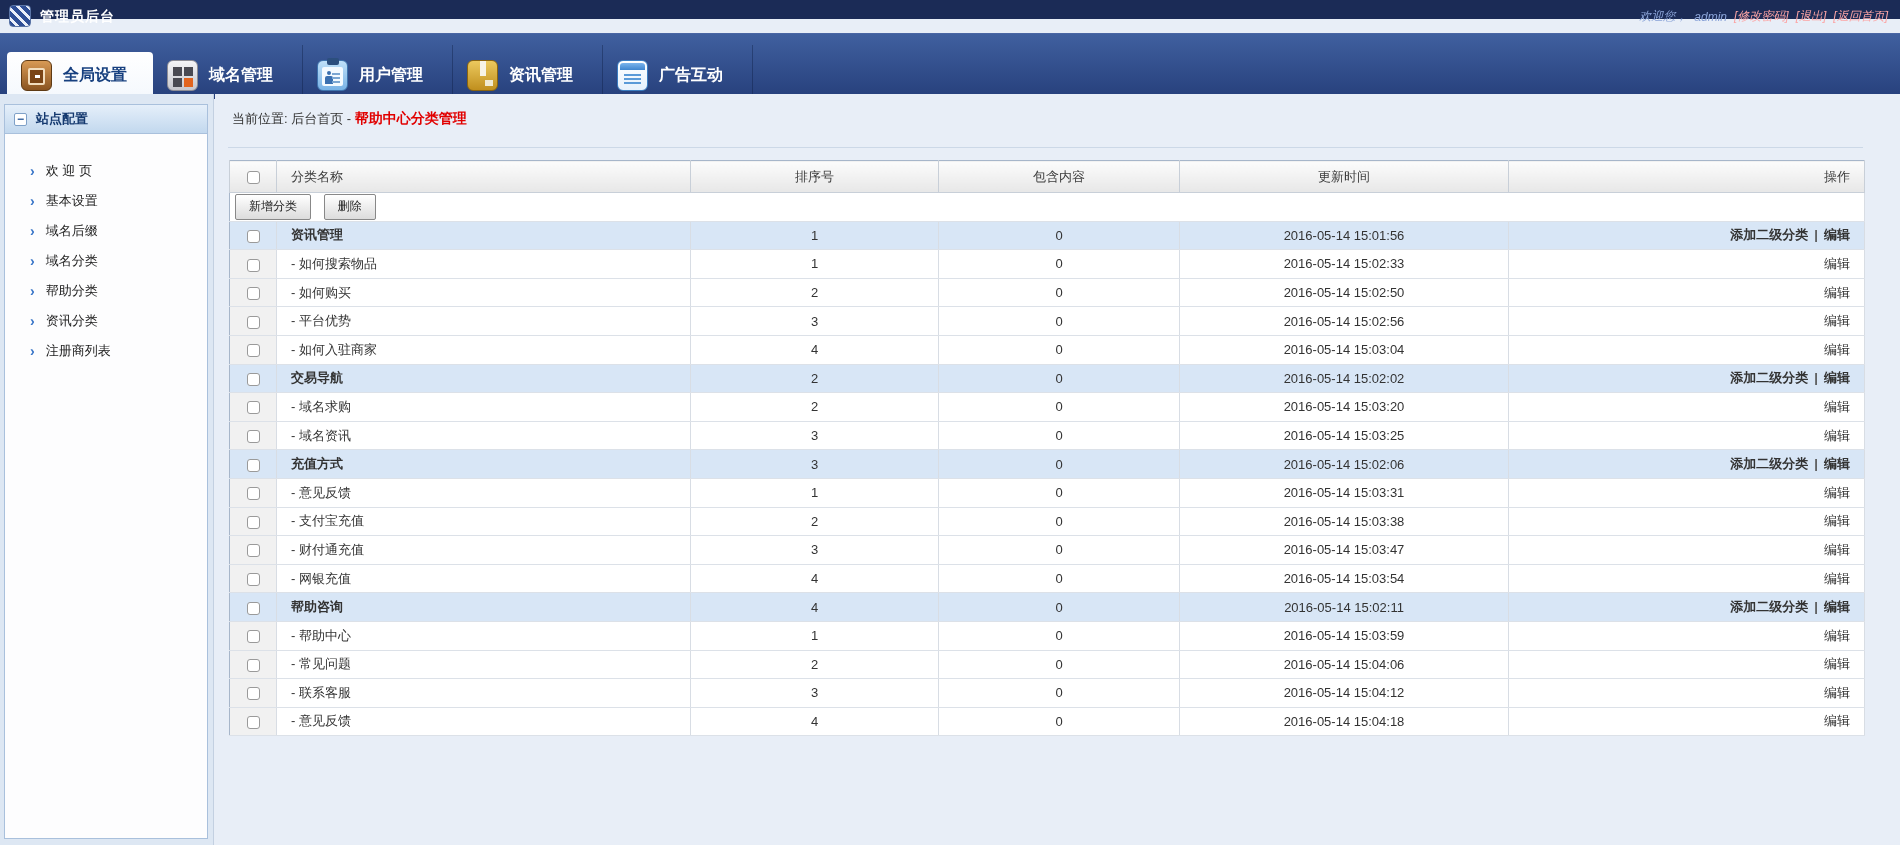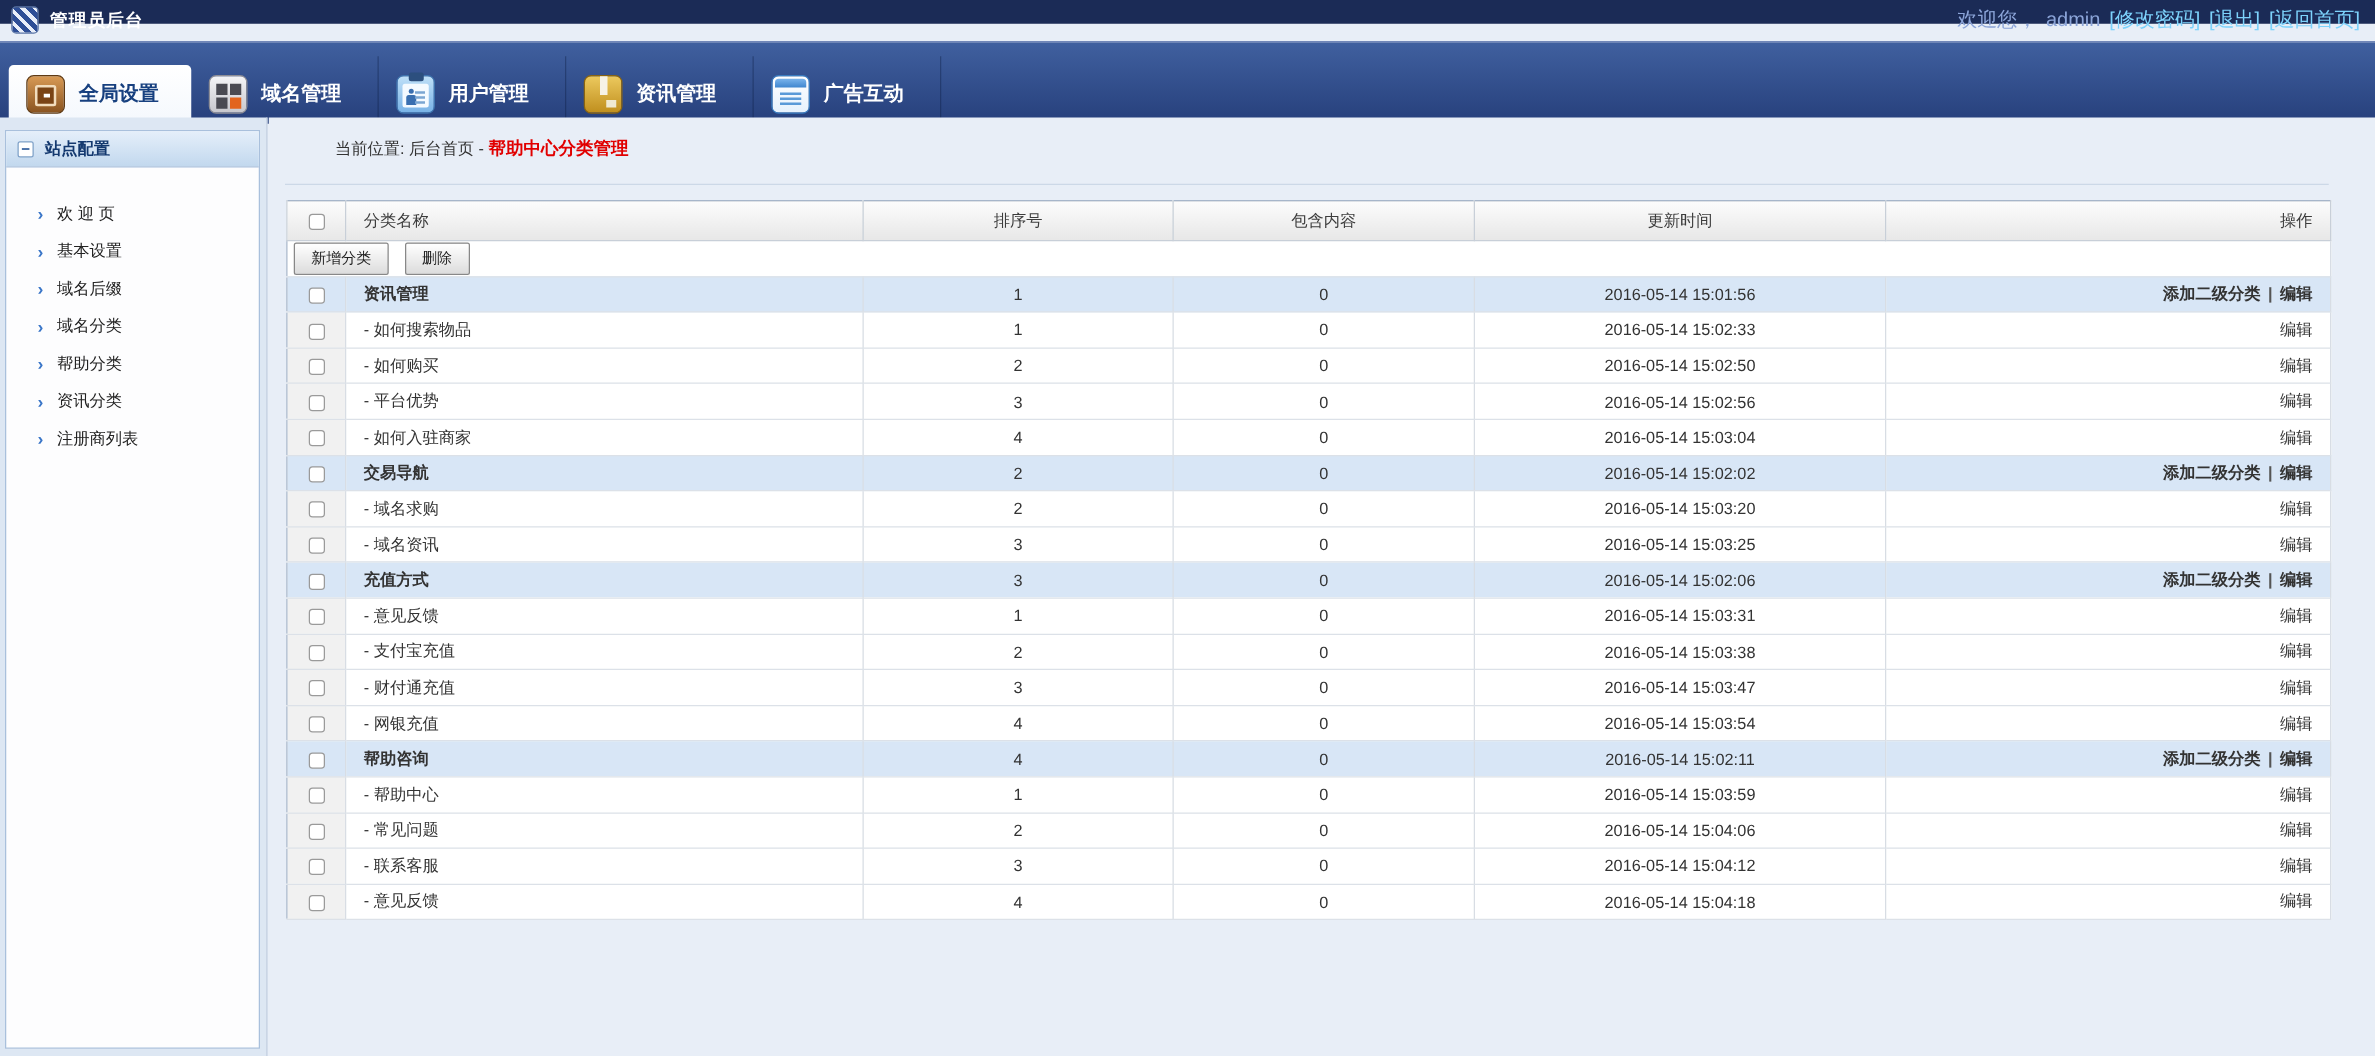--- a/index.html
+++ b/index.html
@@ -11,22 +11,22 @@
   }
 
   
   .topbar { position:absolute; left:0; top:0; right:0; height:19px; background:#1b2b56; }
   .logo {
     position:absolute; left:9px; top:5px; width:22px; height:22px; border-radius:4px;
     background:repeating-linear-gradient(45deg,#2e4e96 0 4px,#e9eef9 4px 7px);
     border:1px solid #5a74a6;
   }
   .topbar-title { position:absolute; left:40px; top:8px; color:#ffffff; font-size:14px; font-weight:bold; letter-spacing:1px; }
-  .topbar-right { position:absolute; right:12px; top:0; height:33px; display:flex; align-items:center; gap:7px; font-size:16px; color:#8ba4d8; }
-  .topbar-right a { color:#7dd3fc; text-decoration:none; cursor:pointer; }
+  .topbar-right { position:absolute; right:12px; top:0; height:33px; display:flex; align-items:center; gap:7px; font-size:12px; color:#8ba4d8;font-style:italic; }
+  .topbar-right a { color:#fca5a5; text-decoration:none; cursor:pointer; }
 
   
   .navbar {
     position:absolute; left:0; top:33px; right:0; height:66px;
     background:linear-gradient(#40609f,#263f7b);
     border-top:1px solid #4a66a4;
   }
   .tabs { position:absolute; left:7px; bottom:0; display:flex; align-items:flex-end; }
   .tab {
     height:48px; display:flex; align-items:center; gap:11px;
@@ -70,21 +70,21 @@
   .collapse-box {
     width:13px; height:13px; background:#ffffff; border:1px solid #7fa1c8; border-radius:2px;
     color:#2b5a9a; font-size:12px; line-height:10px; text-align:center; cursor:pointer; flex:none;
   }
   .side-items { padding-top:22px; }
   .side-item { height:30px; display:flex; align-items:center; gap:11px; padding-left:25px; font-size:13px; color:#222; cursor:pointer; }
   .side-item .arrow { color:#3a76c8; font-weight:bold; font-size:14px; }
 
   
   .main { position:absolute; left:215px; top:94px; right:0; bottom:0; background:#e8eef7; }
-  .breadcrumb { position:absolute; left:17px; top:16px; font-size:13px; color:#333;margin-left:36px; }
+  .breadcrumb { position:absolute; left:17px; top:16px; font-size:13px; color:#333; }
   .crumb-current { color:#e10000; font-weight:bold; font-size:14px; }
   .crumb-divider { position:absolute; left:13px; right:37px; top:53px; border-top:1px solid #ccd8e7; }
 
   .tablewrap { position:absolute; left:14px; top:66px; }
   table.grid { border-collapse:collapse; table-layout:fixed; width:1635px; font-size:13px; color:#333; border:1px solid #a7b6ca; background:#fff; }
   .grid th {
     height:32px; font-weight:normal; color:#3c3c3c; text-align:center;
     background:linear-gradient(#fcfcfc,#e7e7e7);
     border:1px solid #c8cfd8; border-top:none;
   }

